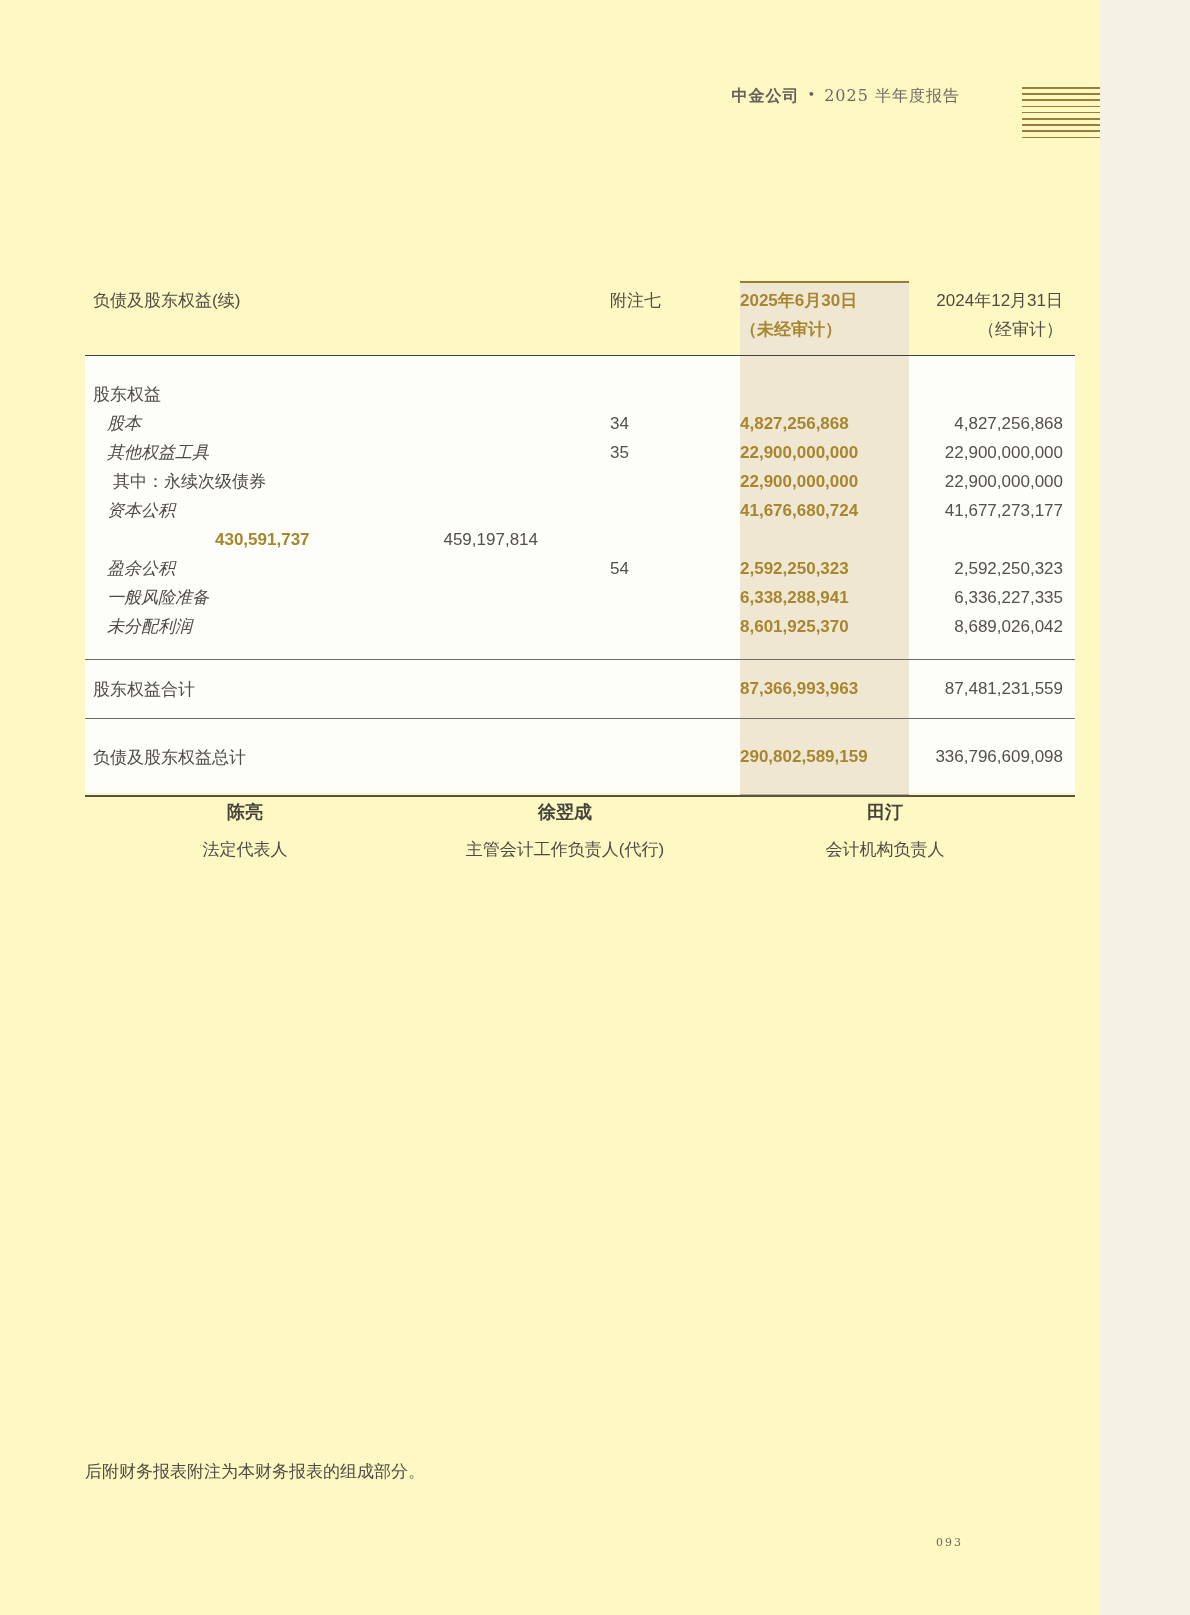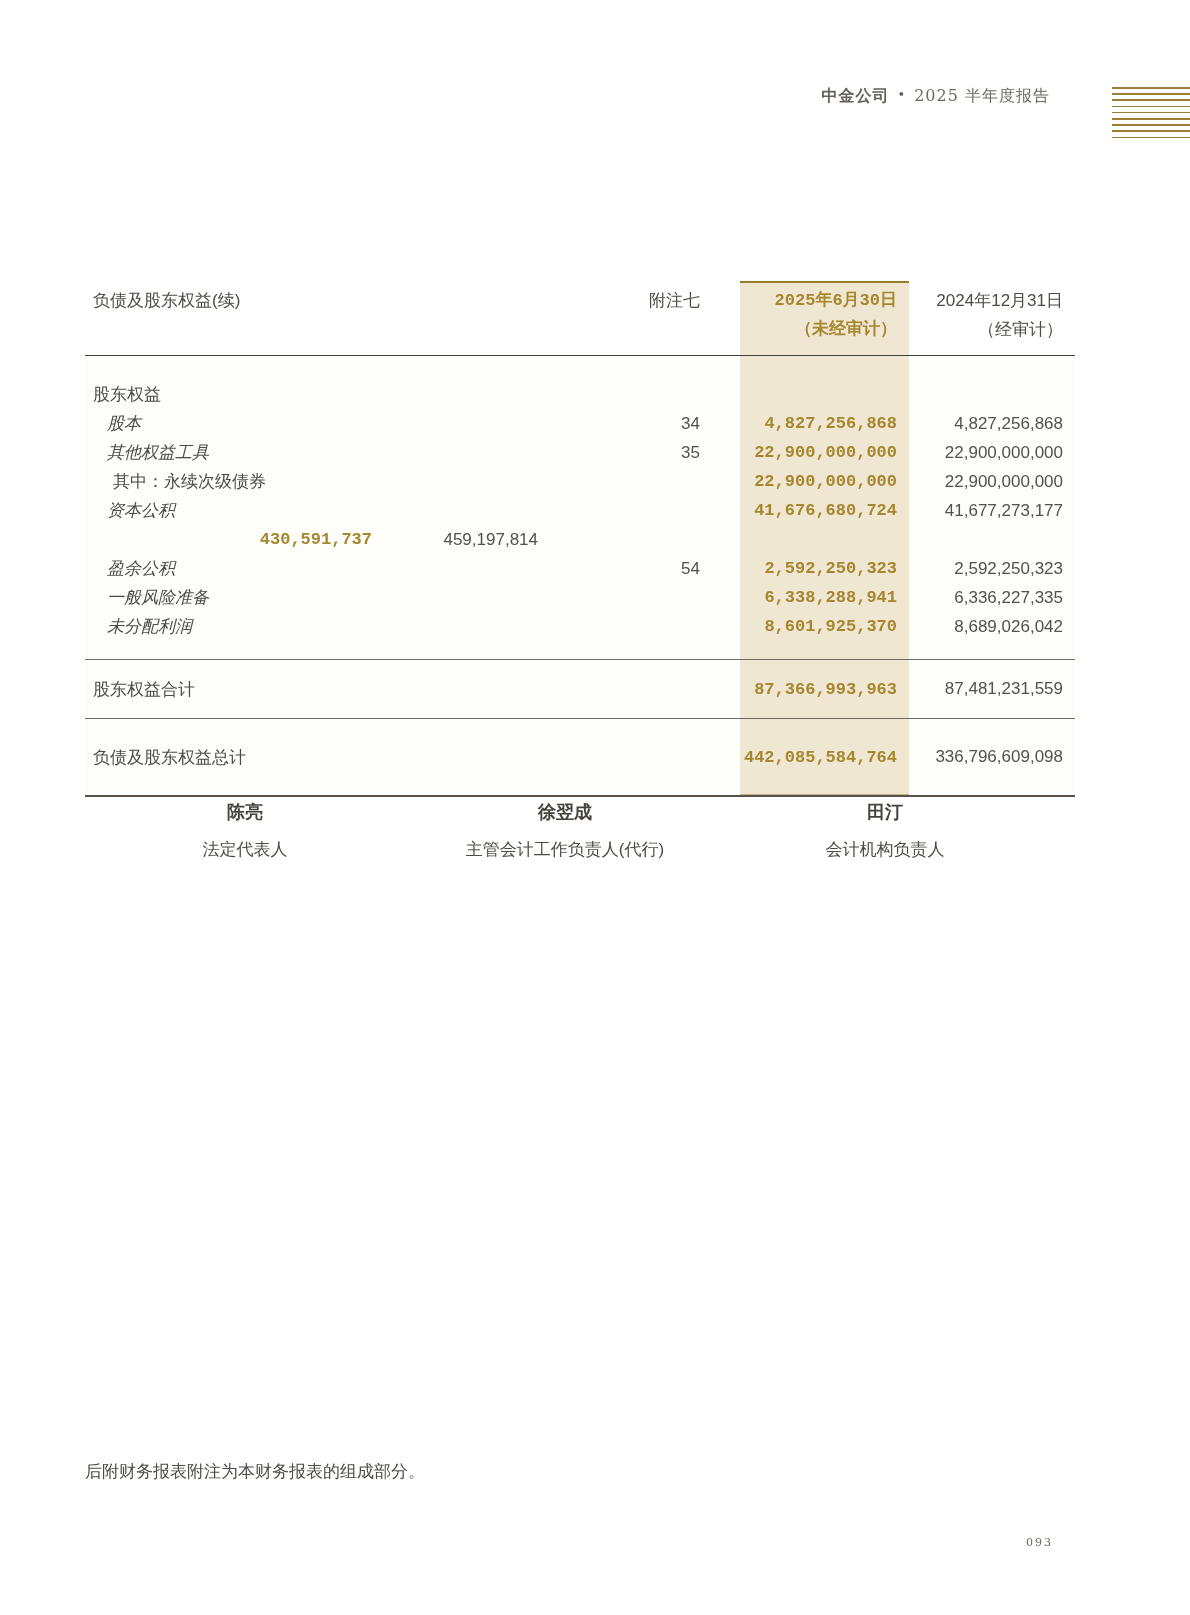--- a/index.html
+++ b/index.html
@@ -4,21 +4,21 @@
 <style>
   html,body{margin:0;padding:0;}
   body{
     width:1190px;height:1615px;
     background:#f5f1e4;
     font-family:"Liberation Sans", sans-serif;
     color:#4e4b44;
     position:relative;
     overflow:hidden;
   }
-  .page{position:absolute;inset:0;width:1190px;height:1615px;background:#ffffff;}
+  .page{position:absolute;inset:0;width:1100px;height:1615px;background:#fef9c3;}
 
   
   .page-header-line{
     position:absolute;top:86px;right:140px;
     font-family:"DejaVu Serif", serif;
     font-size:16px;color:#6f6a61;letter-spacing:1px;
     white-space:nowrap;
   }
   .page-header-line .brand{font-weight:bold;color:#66615a;}
   .page-header-line .bullet{margin:0 8px;color:#66615a;font-size:13px;vertical-align:2px;}
@@ -30,22 +30,22 @@
   
   .fin-table{position:absolute;left:85px;top:281px;width:990px;font-size:17px;}
   .white-panel{position:absolute;left:0;top:75px;width:990px;height:437px;background:#fdfdfa;z-index:0;}
   .hl-col{
     position:absolute;left:655px;top:0;width:169px;height:511px;
     background:#f0e7d2;border-top:2px solid #9c7b2d;border-bottom:3px solid #c4b088;z-index:1;
   }
   .t-layer{position:relative;z-index:2;}
   .t-row{display:flex;align-items:center;}
   .c-label{flex:1;padding-left:8px;box-sizing:border-box;}
-  .c-note{width:130px;text-align:right;padding-right:40px;box-sizing:border-box;color:#54514a;}
-  .c-2025{width:169px;text-align:right;padding-right:12px;box-sizing:border-box;color:#a6862e;font-weight:bold;font-family:Liberation Mono, monospace;}
+  .c-note{width:130px;padding-right:40px;box-sizing:border-box;color:#54514a;}
+  .c-2025{width:169px;text-align:left;padding-right:28px;box-sizing:border-box;color:#a6862e;font-weight:bold;}
   .c-2024{width:166px;text-align:right;padding-right:12px;box-sizing:border-box;color:#54514a;}
 
   .t-header{height:75px;border-bottom:1px solid #404040;display:flex;box-sizing:border-box;padding-top:5px;}
   .t-header .hline{line-height:29px;white-space:nowrap;}
   .t-header .c-2025 .hline{color:#a6862e;font-weight:bold;}
   .t-header .c-2024 .hline{font-weight:normal;color:#4e4b44;}
 
   .t-body{padding-top:24px;}
   .t-body .t-row{height:29px;}
   .indent-0{padding-left:8px;}
@@ -165,21 +165,21 @@
       <div id="total-row-0" class="t-row total-row">
           <div class="c-label indent-0">股东权益合计</div>
           <div class="c-note"></div>
           <div class="c-2025">87,366,993,963</div>
           <div class="c-2024">87,481,231,559</div>
         </div>
       <div class="divider" style="margin-top:0;"></div>
       <div id="total-row-1" class="t-row grand-row">
           <div class="c-label indent-0">负债及股东权益总计</div>
           <div class="c-note"></div>
-          <div class="c-2025">442,085,584,764</div>
+          <div class="c-2025">290,802,589,159</div>
           <div class="c-2024">336,796,609,098</div>
         </div>
       <div class="bottom-rule"></div>
     </div>
   </div>
 
   <div class="signatures">
     <div class="sig-col sig-1">
       <div class="sig-name">陈亮</div>
       <div class="sig-title">法定代表人</div>

